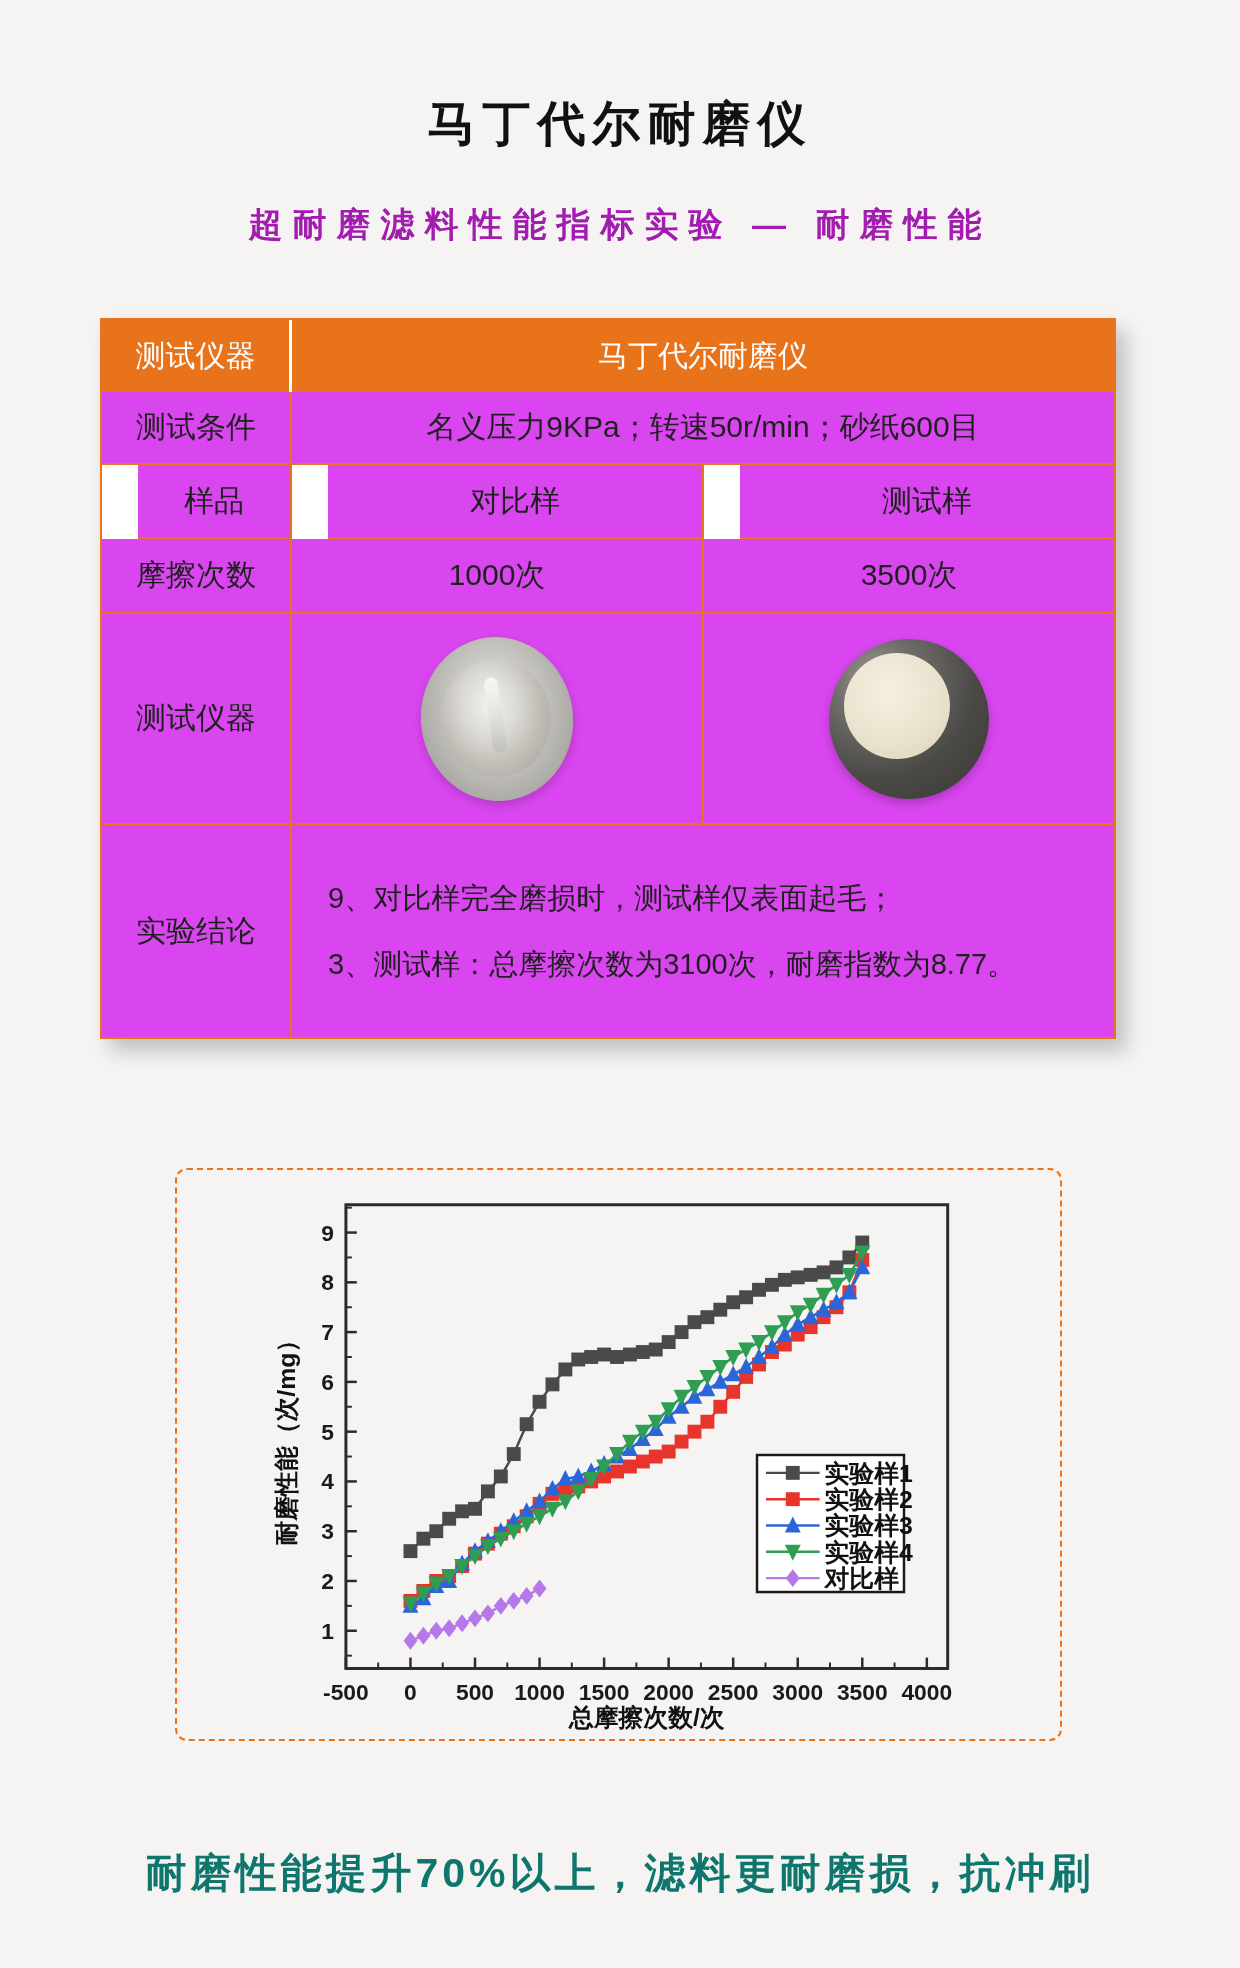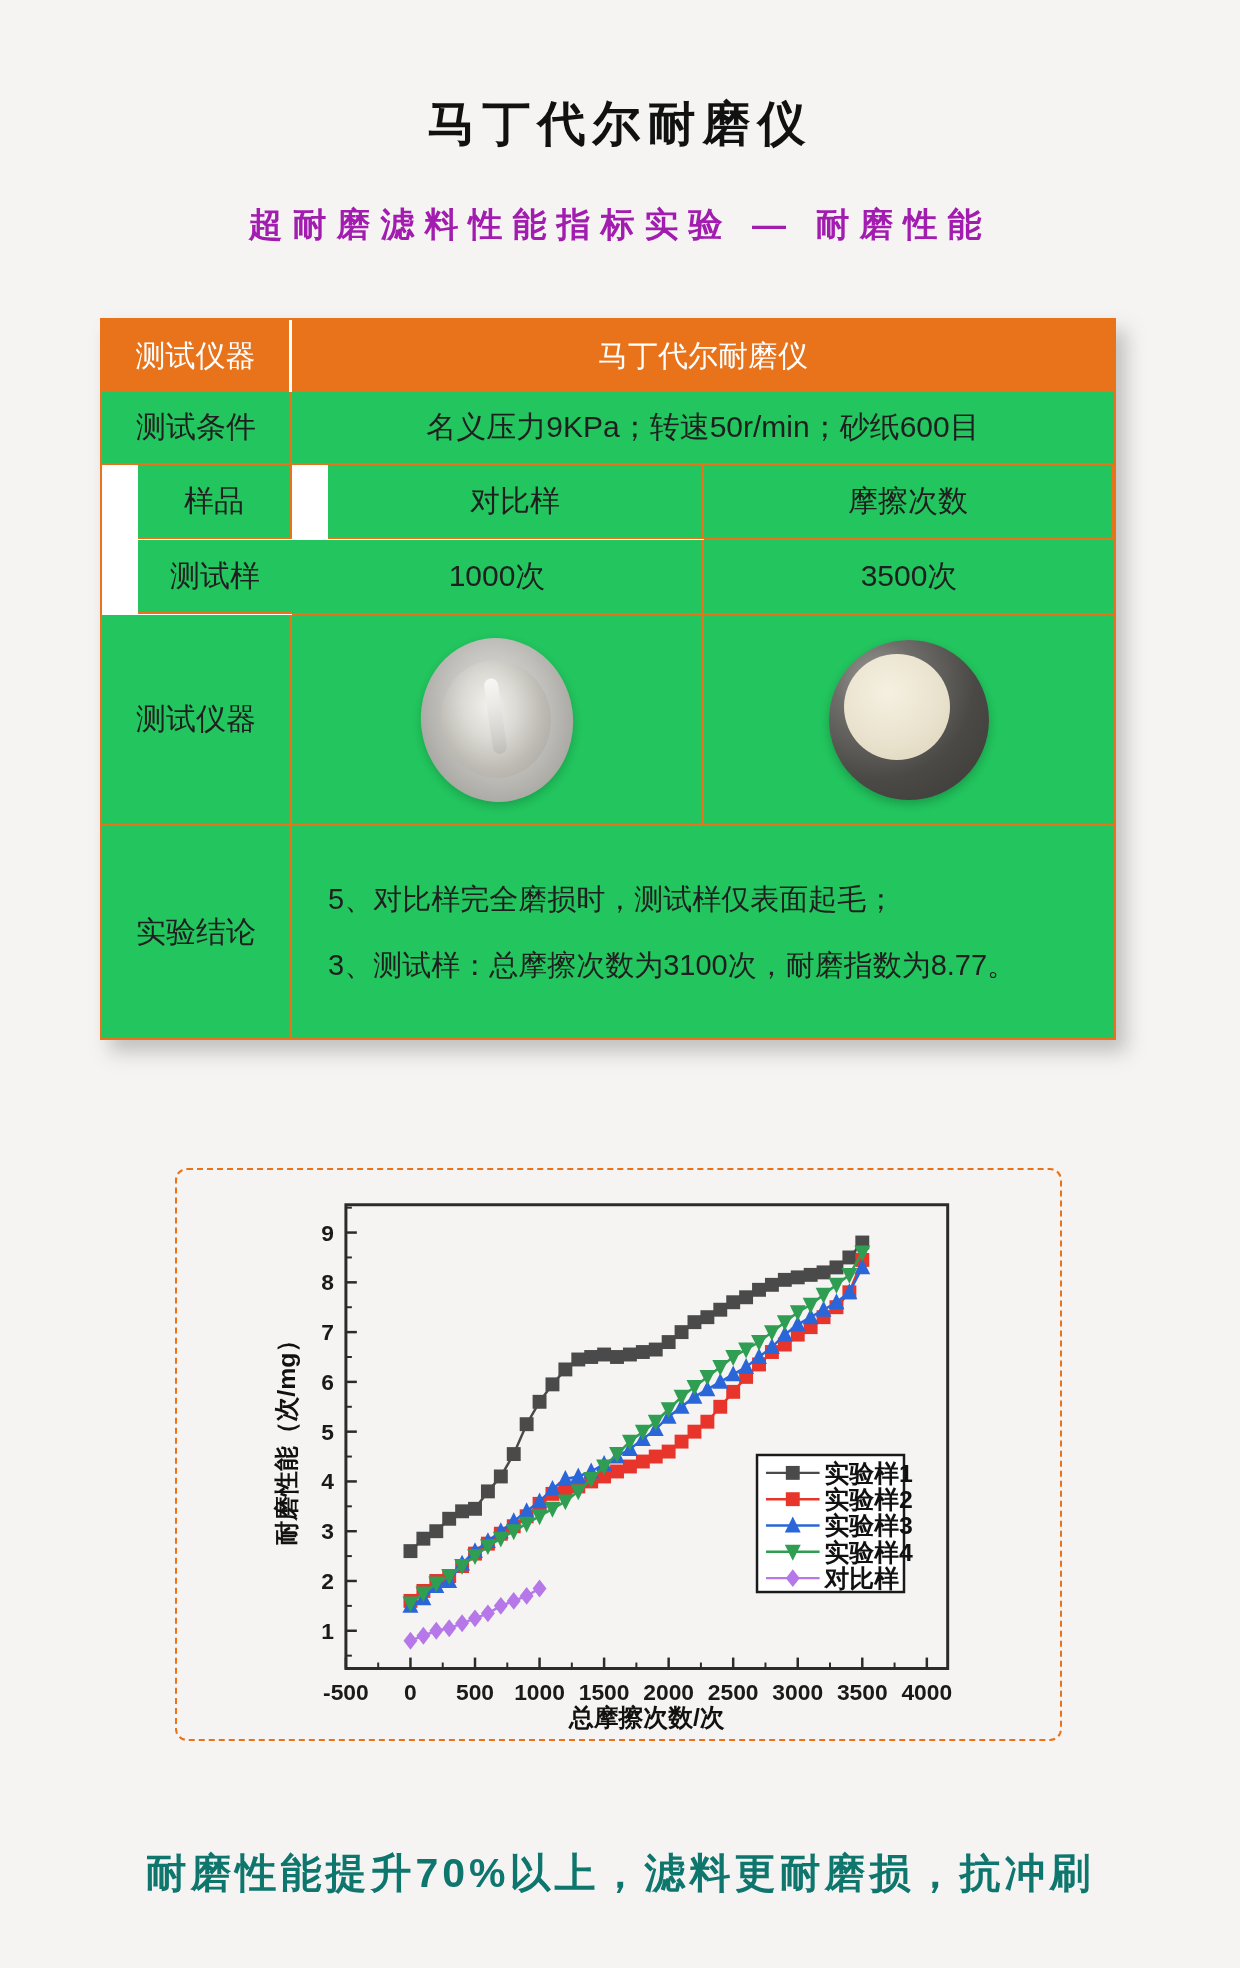--- a/index.html
+++ b/index.html
@@ -22,21 +22,21 @@
     position:absolute;top:318px;left:100px;width:1016px;
     display:grid;grid-template-columns:190px 412px 1fr;
     background:#fff;border:2px solid #e8731b;border-radius:0;overflow:hidden;
     box-shadow:10px 12px 18px rgba(130,130,130,.45);
     box-sizing:border-box;
   }
   .cell{
     display:flex;align-items:center;justify-content:center;
     font-size:30px;font-weight:500;color:#1f1f1f;
     border-right:2px solid #e8731b;border-bottom:2px solid #e8731b;
-    box-sizing:border-box;background:#22c55e;
+    box-sizing:border-box;background:#d946ef;
   }
   .cell.last-col{border-right:none;}
   .cell.last-row{border-bottom:none;}
   .cell.span2{grid-column:2 / 4;}
   .cell.orange{background:#e8731b;color:#fff;border-bottom:none;}
   .cell.orange.hdr-label{border-right:3px solid #ffffff;}
   .h1{height:72px;} .h2{height:73px;} .h3{height:74px;margin-left:36px;} .h4{height:75px;}
   .h5{height:211px;} .h6{height:212px;}
   .conclusion{
     flex-direction:column;align-items:flex-start;justify-content:center;
@@ -86,37 +86,37 @@
 <div class="perf-table">
 
   <div class="cell orange hdr-label h1">测试仪器</div>
   <div class="cell orange span2 last-col h1">马丁代尔耐磨仪</div>
 
   <div class="cell h2">测试条件</div>
   <div class="cell span2 last-col h2">名义压力9KPa；转速50r/min；砂纸600目</div>
 
   <div class="cell h3">样品</div>
   <div class="cell h3">对比样</div>
+  <div class="cell last-col h3">测试样</div>
+
   <div class="cell h4">摩擦次数</div>
-
-  <div class="cell last-col h3">测试样</div>
   <div class="cell h4">1000次</div>
   <div class="cell last-col h4">3500次</div>
 
   <div class="cell h5">测试仪器</div>
   <div class="cell h5">
     <div class="disc-compare"></div>
   </div>
   <div class="cell last-col h5">
     <div class="disc-test"></div>
   </div>
 
   <div class="cell last-row h6">实验结论</div>
   <div class="cell span2 last-col last-row conclusion h6">
-    <div>5、对比样完全磨损时，测试样仅表面起毛；</div>
+    <div>9、对比样完全磨损时，测试样仅表面起毛；</div>
     <div>3、测试样：总摩擦次数为3100次，耐磨指数为8.77。</div>
   </div>
 </div>
 
 <div class="chart-panel">
   <svg id="chart" viewBox="0 0 887 573">
       <g>
         <rect x="169" y="35" width="606" height="467" fill="none" stroke="#2b2b2b" stroke-width="3"></rect>
         <line x1="169" y1="502" x2="169" y2="491" stroke="#2b2b2b" stroke-width="2.5"></line>
         <text x="169" y="534" text-anchor="middle" font-size="23" font-weight="600" fill="#1a1a1a">-500</text>

